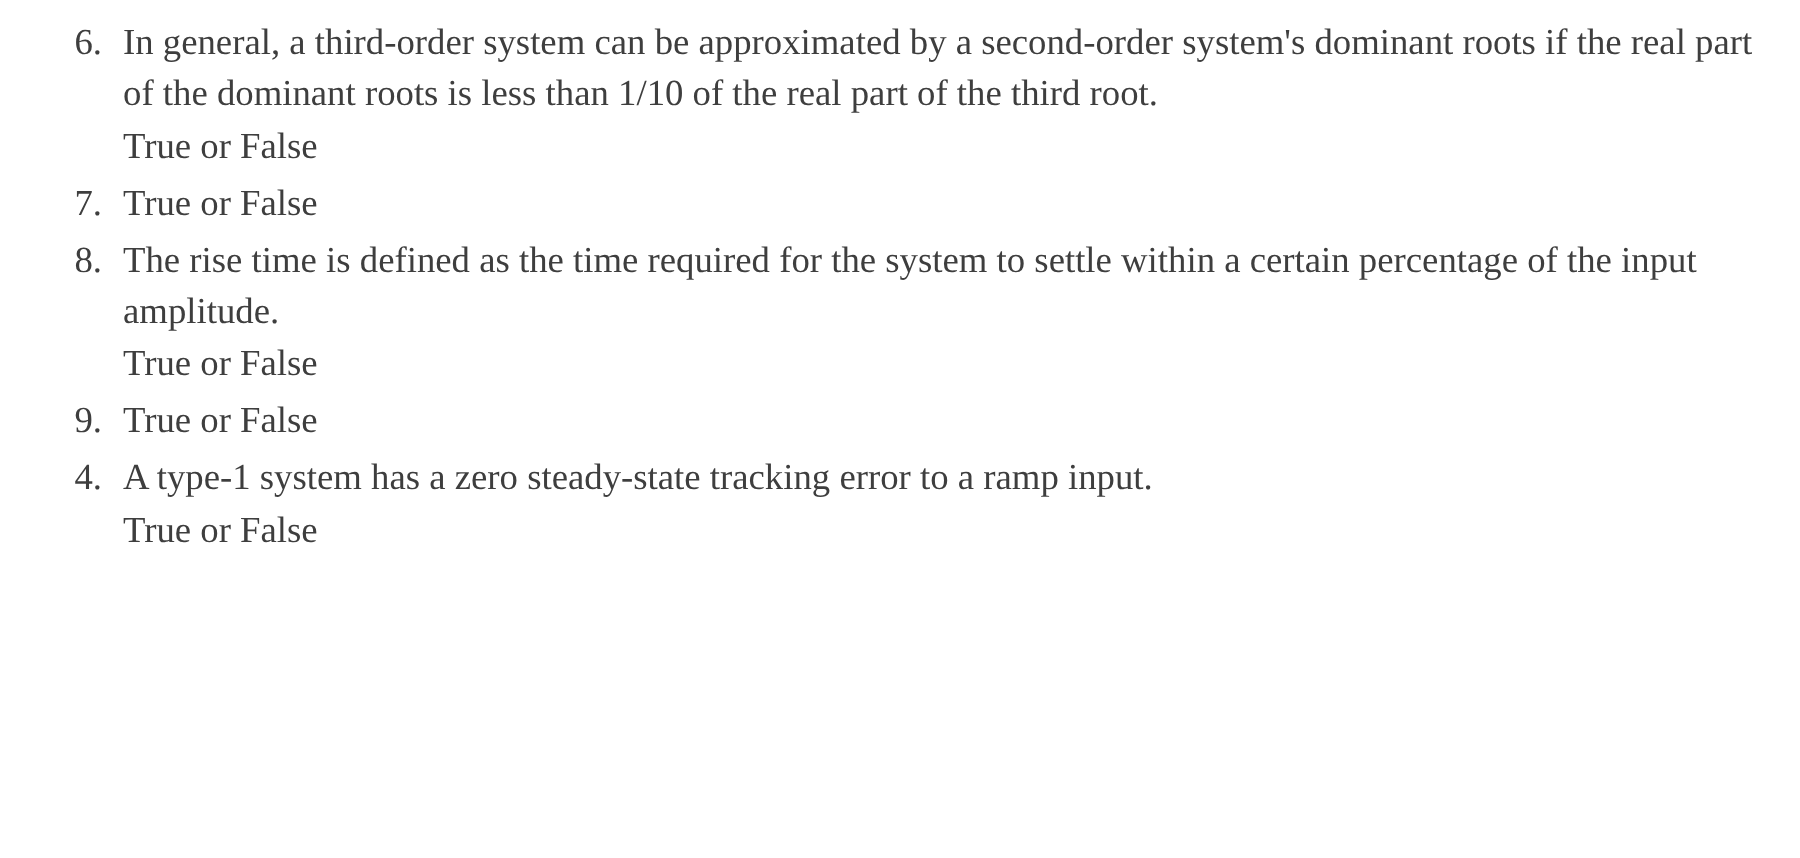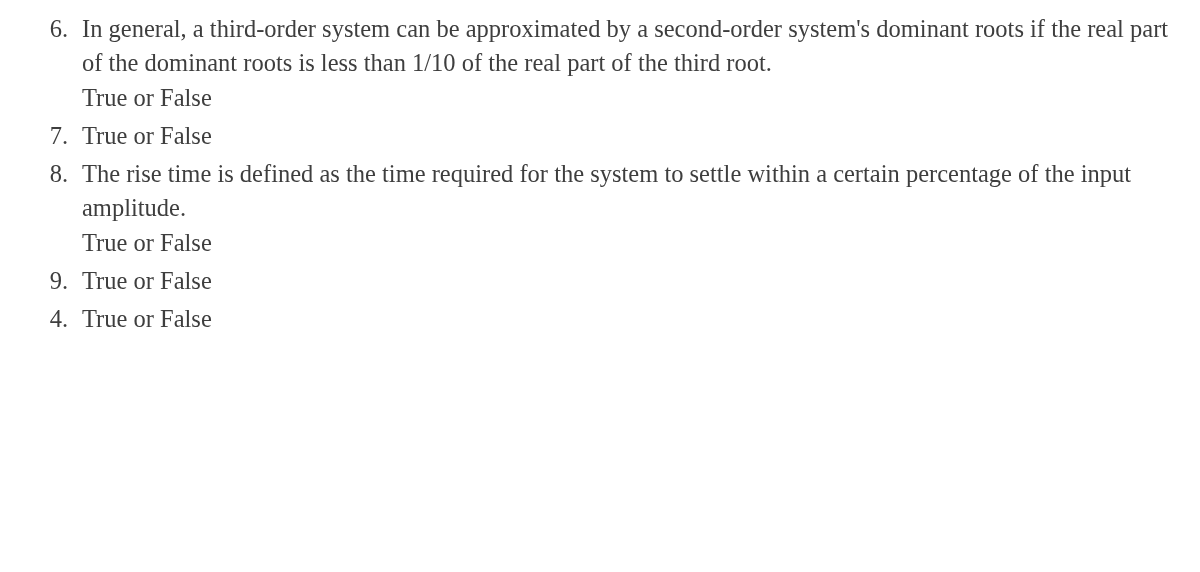--- a/index.html
+++ b/index.html
@@ -55,15 +55,16 @@
     <span class="num">8.</span>
     <span class="question-text">The rise time is defined as the time required for the system to settle within a certain percentage of the input amplitude.</span>
     <span class="prompt">True or False</span>
   </li>
   <li>
     <span class="num">9.</span>
     <span class="prompt">True or False</span>
   </li>
   <li>
     <span class="num">4.</span>
+    <span class="question-text">A type-1 system has a zero steady-state tracking error to a ramp input.</span>
     <span class="prompt">True or False</span>
   </li>
 </ol>
 
 </body></html>

